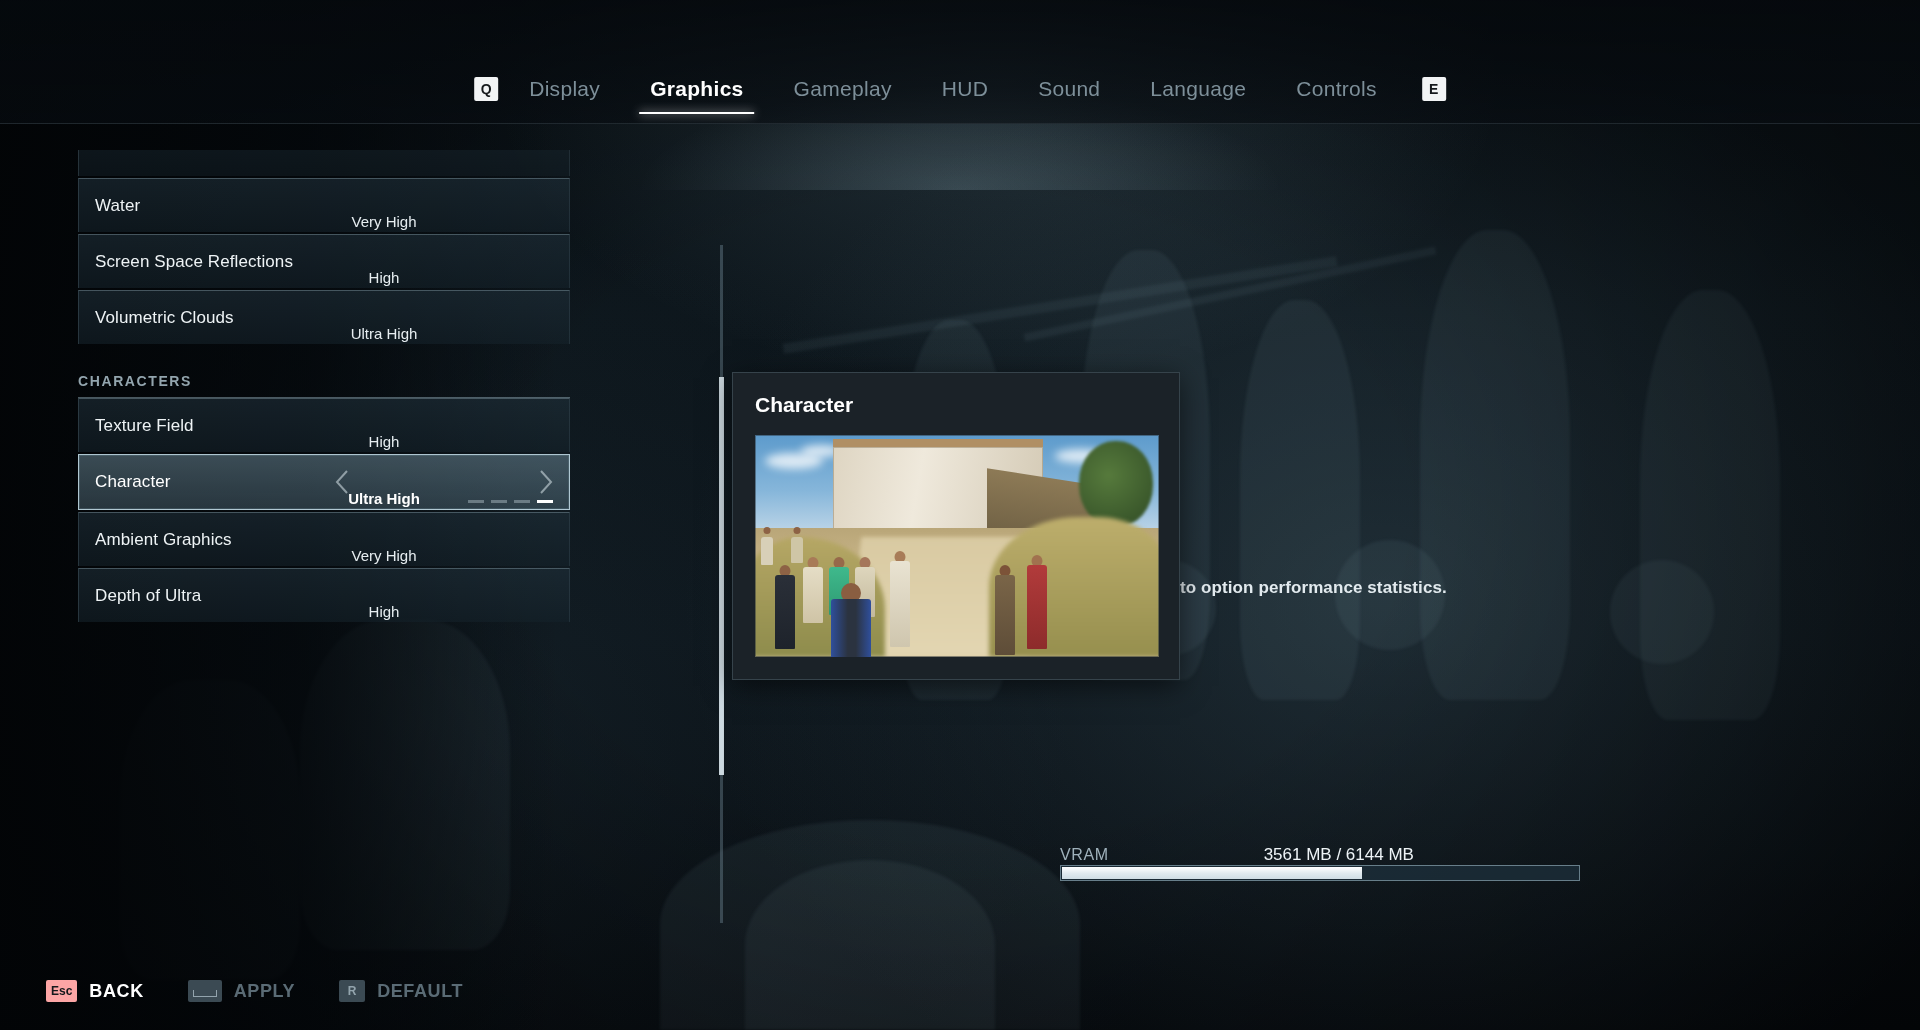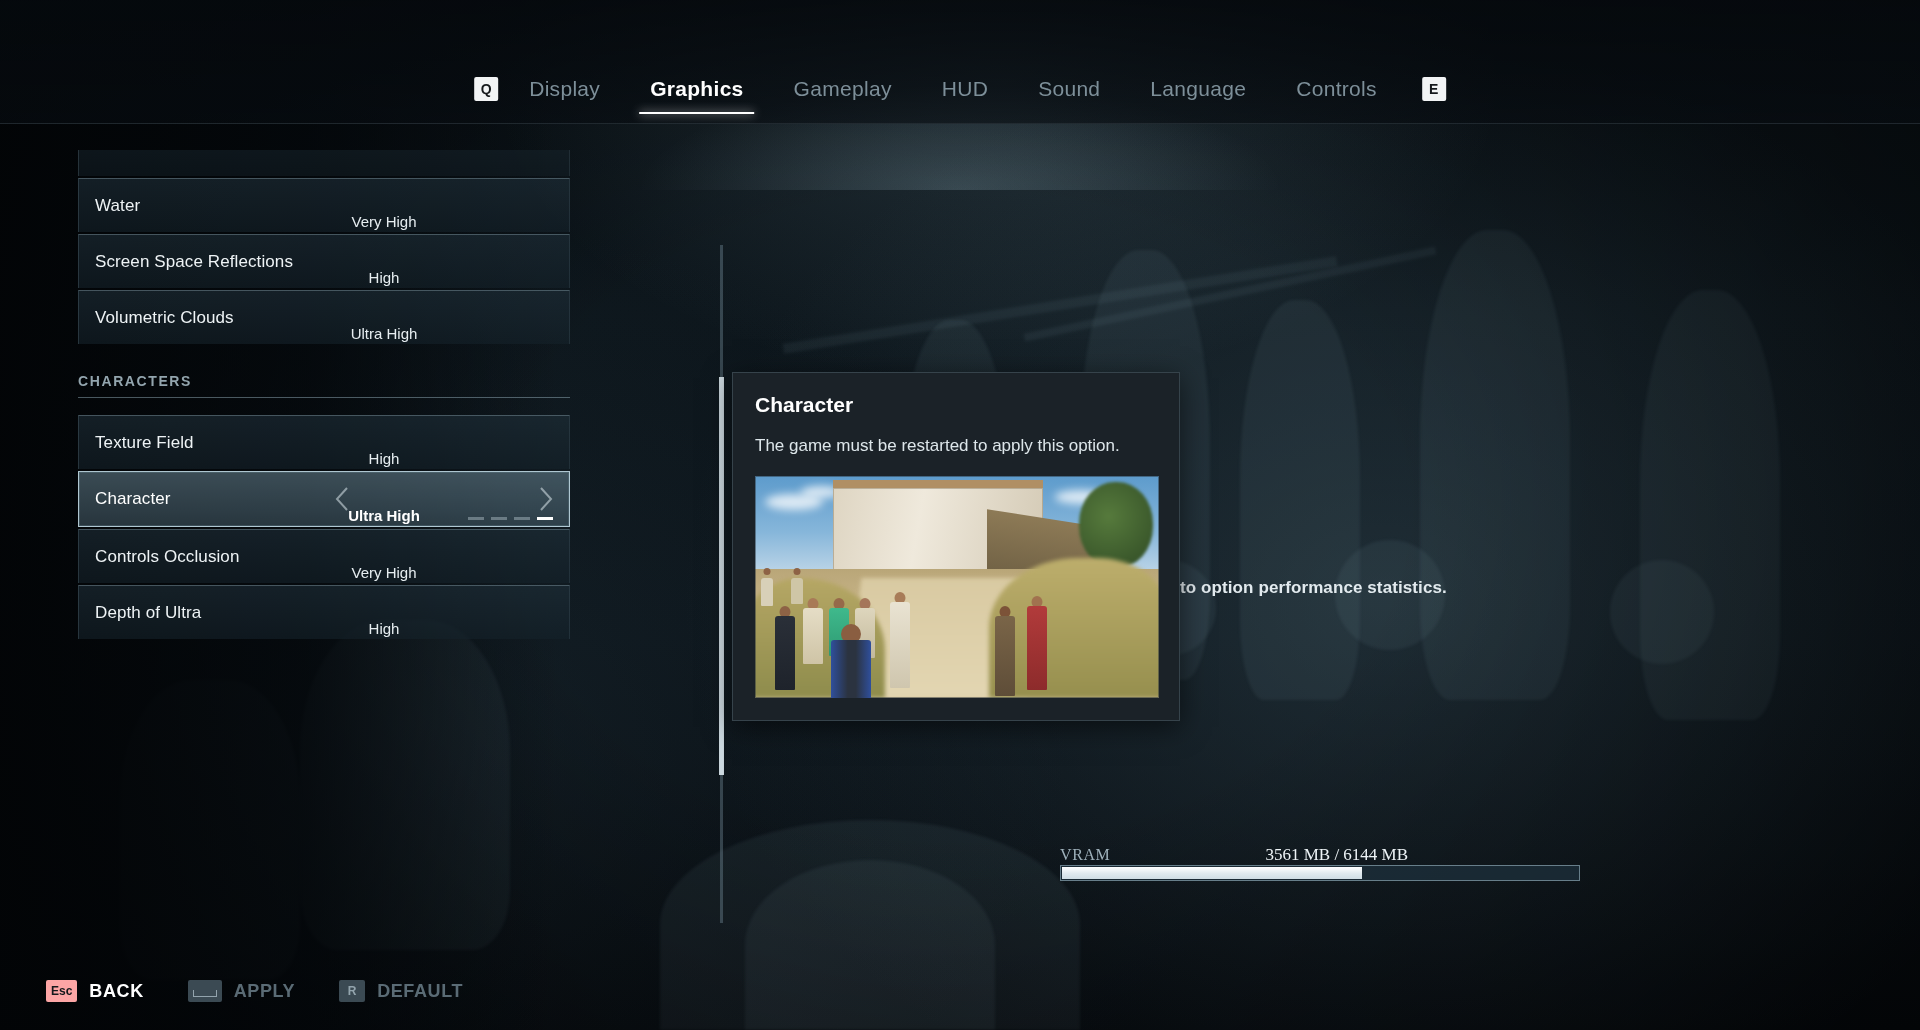--- a/index.html
+++ b/index.html
@@ -183,21 +183,21 @@
     background: rgba(205,222,230,0.38);
   }
   .steps .step.on {
     background: #ffffff;
   }
 
   .section-head {
     margin-top: 28px;
     padding-bottom: 7px;
     border-bottom: 1px solid rgba(158,186,199,0.46);
-    margin-bottom: 17px;
+    margin-bottom: 0;
   }
   .section-head .sect-label {
     font-size: 14px;
     letter-spacing: 1.6px;
     color: #93a5ae;
     font-weight: bold;
   }
 
   
   #scrollbar {
@@ -296,21 +296,20 @@
   
   #vram {
     position: absolute;
     left: 1060px;
     top: 845px;
     width: 520px;
   }
   #vram .vrow {
     display: flex;
     align-items: baseline;
-    font-family: Liberation Serif, serif;
   }
   #vram .vlabel {
     font-size: 16px;
     color: #9fb1bb;
     letter-spacing: 0.6px;
   }
   #vram .vvalue {
     font-size: 17px;
     color: #eef4f7;
     margin-left: 155px;
@@ -455,39 +454,38 @@
       <span class="steps">
         <span class="step"></span>
         <span class="step"></span>
         <span class="step"></span>
         <span class="step on"></span>
       </span>
     </div>
 
 
     <div class="row">
-      <span class="label">Controls Occlusion</span>
+      <span class="label">Ambient Graphics</span>
       <span class="value">Very High</span>
     </div>
 
     <div class="row">
       <span class="label">Depth of Ultra</span>
       <span class="value">High</span>
     </div>
   </div>
 
   <div id="scrollbar">
     <div class="thumb"></div>
   </div>
 
   <div id="perfstat">to option performance statistics.</div>
 
   <div id="tooltip">
     <div class="tt-title">Character</div>
-    <div class="tt-line last">The game must be restarted to apply this option.</div>
 
     <div id="preview">
       <div class="pv pv-sky"></div>
       <div class="pv pv-cloud" style="left:10px; top:18px; width:58px; height:16px;"></div>
       <div class="pv pv-cloud" style="left:46px; top:10px; width:40px; height:12px;"></div>
       <div class="pv pv-cloud" style="left:300px; top:14px; width:52px; height:14px;"></div>
       <div class="pv pv-temple"></div>
       <div class="pv pv-temple2"></div>
       <div class="pv pv-bush"></div>
       <div class="pv pv-ground"></div>

